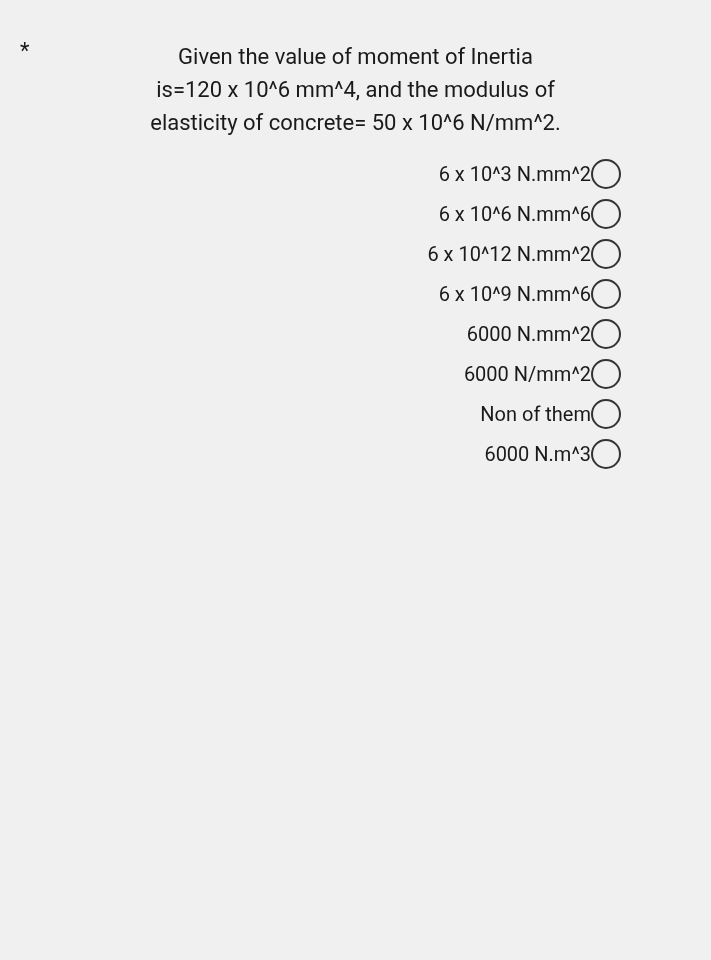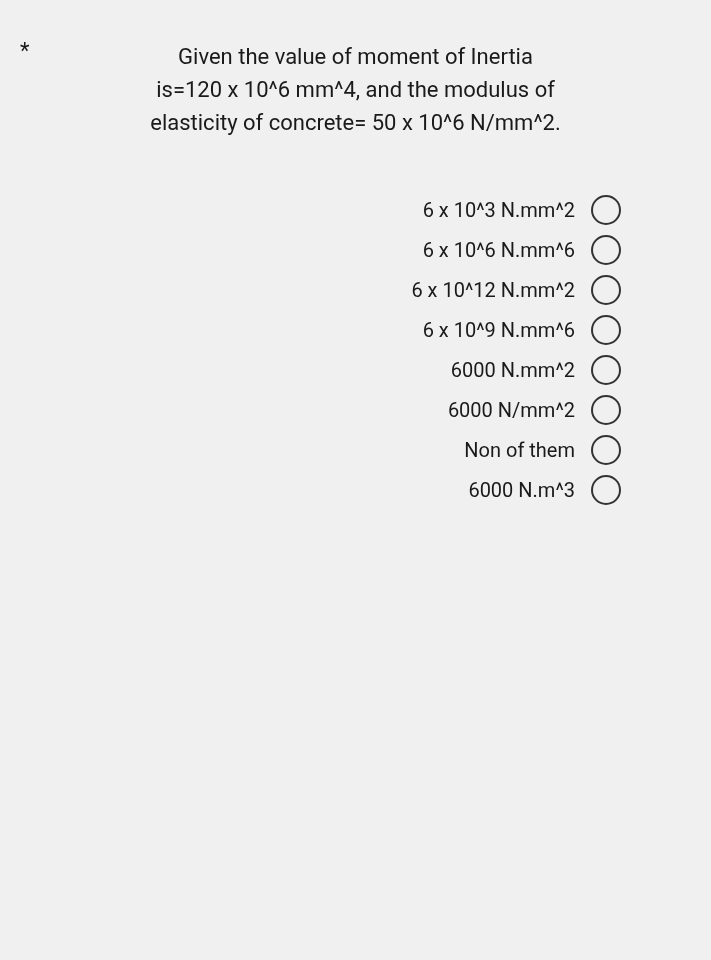--- a/index.html
+++ b/index.html
@@ -34,37 +34,36 @@
       font-size: 22px;
       font-weight: 400;
       color: #1a1a1a;
     }
 
     .question-block {
       text-align: center;
       font-size: 22px;
       line-height: 1.5;
       color: #1a1a1a;
-      margin-bottom: 56px;
+      margin-bottom: 20px;
       padding: 0 10px;
     }
 
     .options-container {
       display: flex;
       flex-direction: column;
       align-items: flex-end;
       padding-right: 60px;
       gap: 10px;
     }
 
     .option-row {
       display: flex;
       align-items: center;
       justify-content: flex-end;
-      gap: 16px;
       width: 100%;
     }
 
     .option-label {
       font-size: 20px;
       color: #1a1a1a;
       text-align: right;
     }
 
     .radio-circle {

